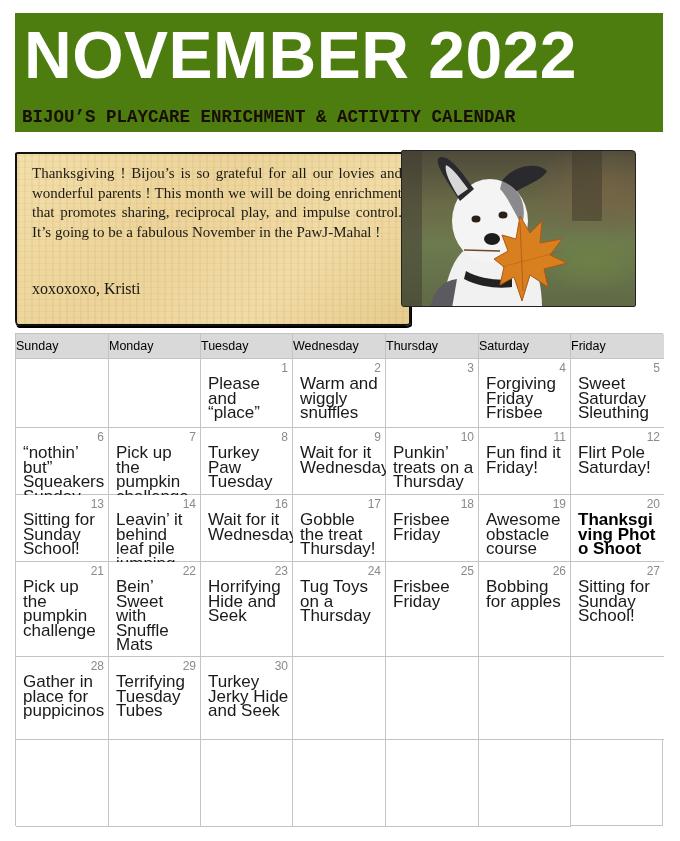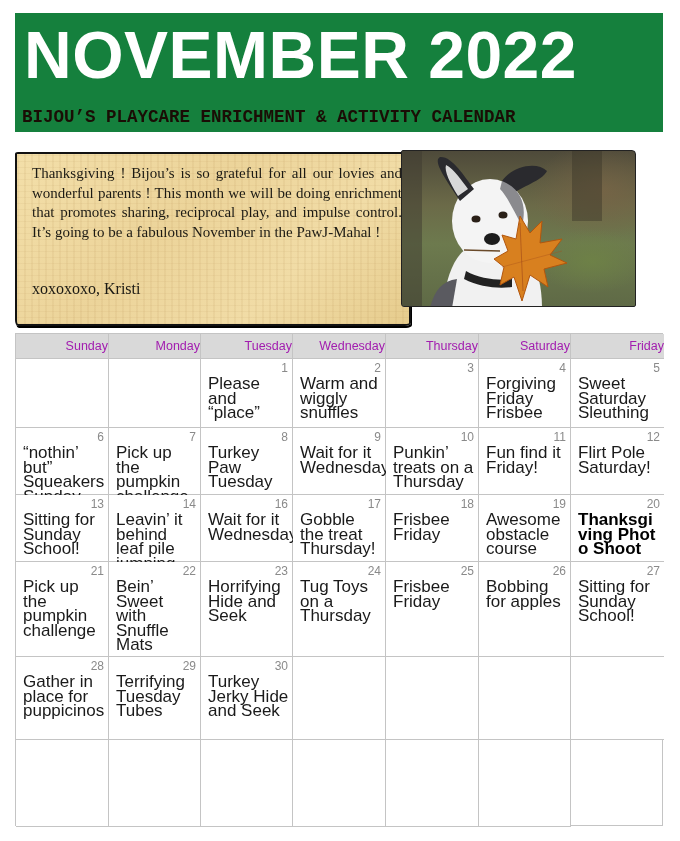--- a/index.html
+++ b/index.html
@@ -1,21 +1,21 @@
 <!DOCTYPE html>
 <html><head>
 <meta charset="utf-8">
 <style>
   * { box-sizing: border-box; margin: 0; padding: 0; }
   html, body { width: 680px; height: 841px; background: #ffffff; overflow: hidden; }
   body { position: relative; font-family: "Liberation Sans", sans-serif; }
 
   .banner {
     position: absolute; left: 15px; top: 13px; width: 648px; height: 119px;
-    background: #15803d;
+    background: #4d7c0f;
   }
   .banner-title {
     position: absolute; left: 9px; top: 4px;
     font-family: "Liberation Sans", sans-serif; font-weight: bold;
     font-size: 66px; line-height: 76px; color: #ffffff; letter-spacing: 0.5px;
     white-space: nowrap;
   }
   .banner-subtitle {
     position: absolute; left: 7px; top: 94px;
     font-family: Liberation Mono, monospace; font-weight: bold;
@@ -53,22 +53,22 @@
   }
 
   .grid {
     position: absolute; left: 15px; top: 333px; width: 648px; height: 493px;
     border: 1px solid #c4c4c4;
     display: grid;
     grid-template-columns: 93px 92px 92px 93px 93px 92px 93px;
     grid-template-rows: 25px 69px 67px 67px 95px 83px 87px;
   }
   .hdr {
-    background: #d9d9d9; color: #a21caf;
-    font-size: 12.5px; line-height: 25px; text-align: right;
+    background: #d9d9d9; color: #000000;
+    font-size: 12.5px; line-height: 25px; text-align: left;
     border-right: 1px solid #c4c4c4; border-bottom: 1px solid #c4c4c4;
   }
   .cell {
     position: relative; background: #fff;
     border-right: 1px solid #c4c4c4; border-bottom: 1px solid #c4c4c4;
   }
   .hdr:nth-child(7n), .cell:nth-child(7n) { border-right: none; }
   .daynum {
     position: absolute; right: 4px; top: 2px;
     font-size: 12px; line-height: 14px; color: #8a8a8a;

